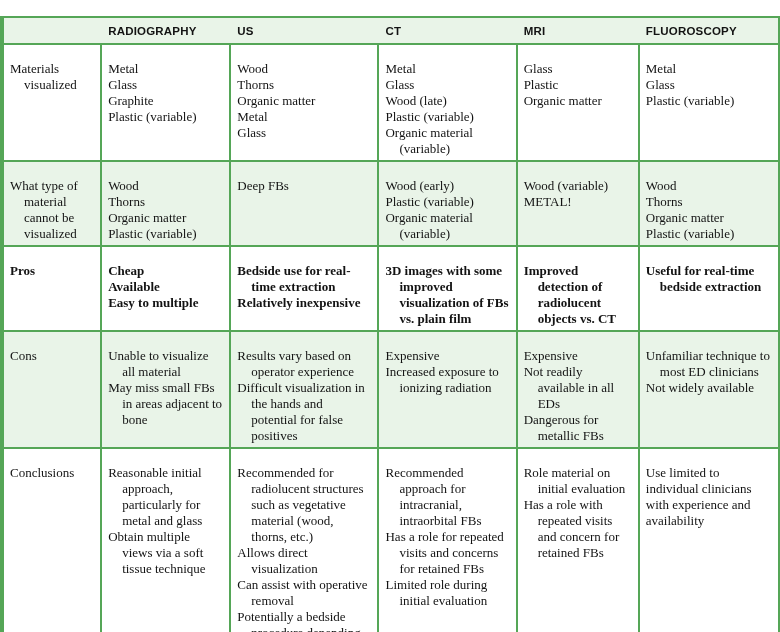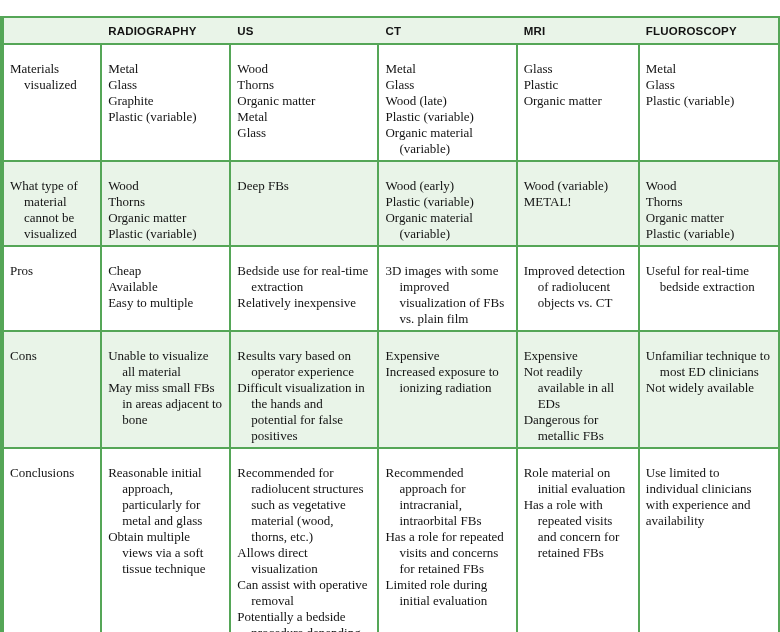--- a/index.html
+++ b/index.html
@@ -46,21 +46,21 @@
     font-size:13px;
     line-height:16px;
   }
   tbody td:first-child { border-left:none; }
   tbody td:last-child  { border-right:none; }
   tbody tr:last-child td { border-bottom:none; }
   tbody tr:nth-child(2) td,
   tbody tr:nth-child(4) td { background:#e9f4e8; }
   tbody tr:nth-child(1) { height:99px; }
   tbody tr:nth-child(2) { height:80px;border-radius:29px; }
-  tbody tr:nth-child(3) { height:78px; }
+  tbody tr:nth-child(3) { height:78px;font-weight:bold; }
   tbody tr:nth-child(4) { height:102px;border-radius:7px; }
   tbody tr:nth-child(5) { height:232px; }
   .item {
     padding-left:14px;
     text-indent:-14px;
     margin:0;
   }
   
   tbody tr:nth-child(5) td:nth-child(6) .item { padding-left:0; text-indent:0; }
 </style>

